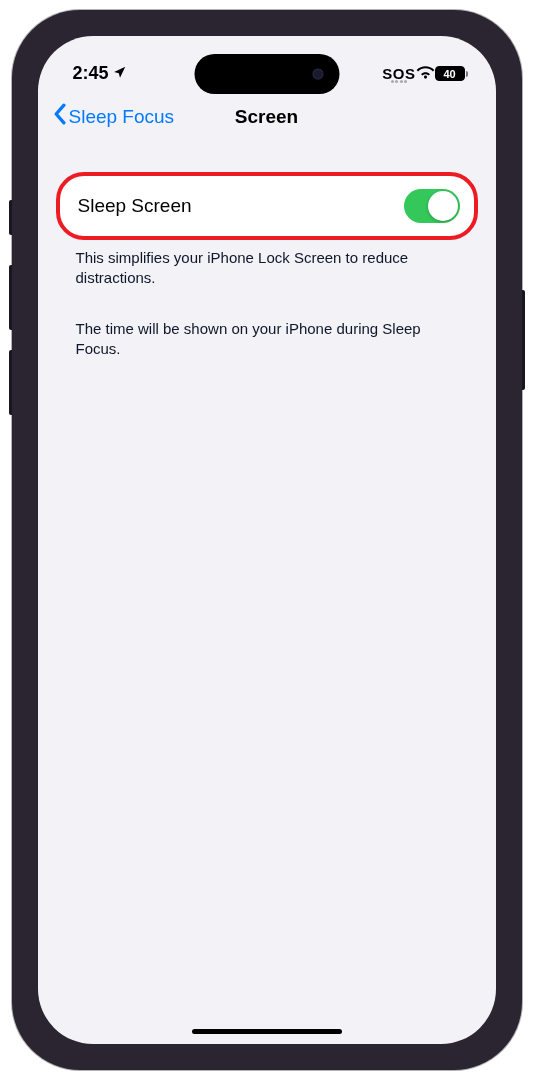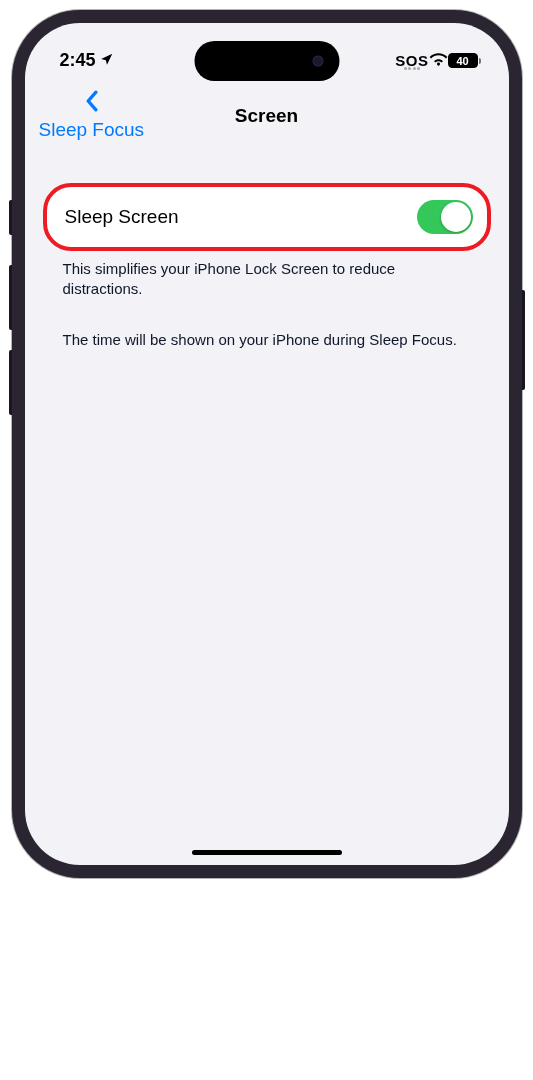--- a/index.html
+++ b/index.html
@@ -11,24 +11,24 @@
     body {
       background: #fff;
       display: flex;
       justify-content: center;
       align-items: flex-start;
       width: 533px;
       height: 1080px;
     }
     .phone-frame {
       width: 510px;
-      height: 868px;
+      height: 1060px;
       background: #2a2530;
       border-radius: 68px;
-      padding: 13px;
+      padding: 26px;
       margin-top: 10px;
       position: relative;
       box-shadow: 0 0 0 1px rgba(0,0,0,0.3);
     }
     .phone-inner {
       width: 100%;
       height: 100%;
       background: #f2f2f7;
       border-radius: 55px;
       overflow: hidden;
@@ -141,21 +141,20 @@
       padding: 12px 14px 14px;
       position: relative;
     }
     .back-button {
       display: flex;
       align-items: center;
       gap: 2px;
       color: #007aff;
       font-size: 19px;
       cursor: pointer;
-      flex-direction: column;
     }
     .back-chevron svg { width: 15px; height: 22px; }
     .nav-title {
       position: absolute;
       left: 50%;
       transform: translateX(-50%);
       font-size: 19px;
       font-weight: 600;
       color: #000;
     }

